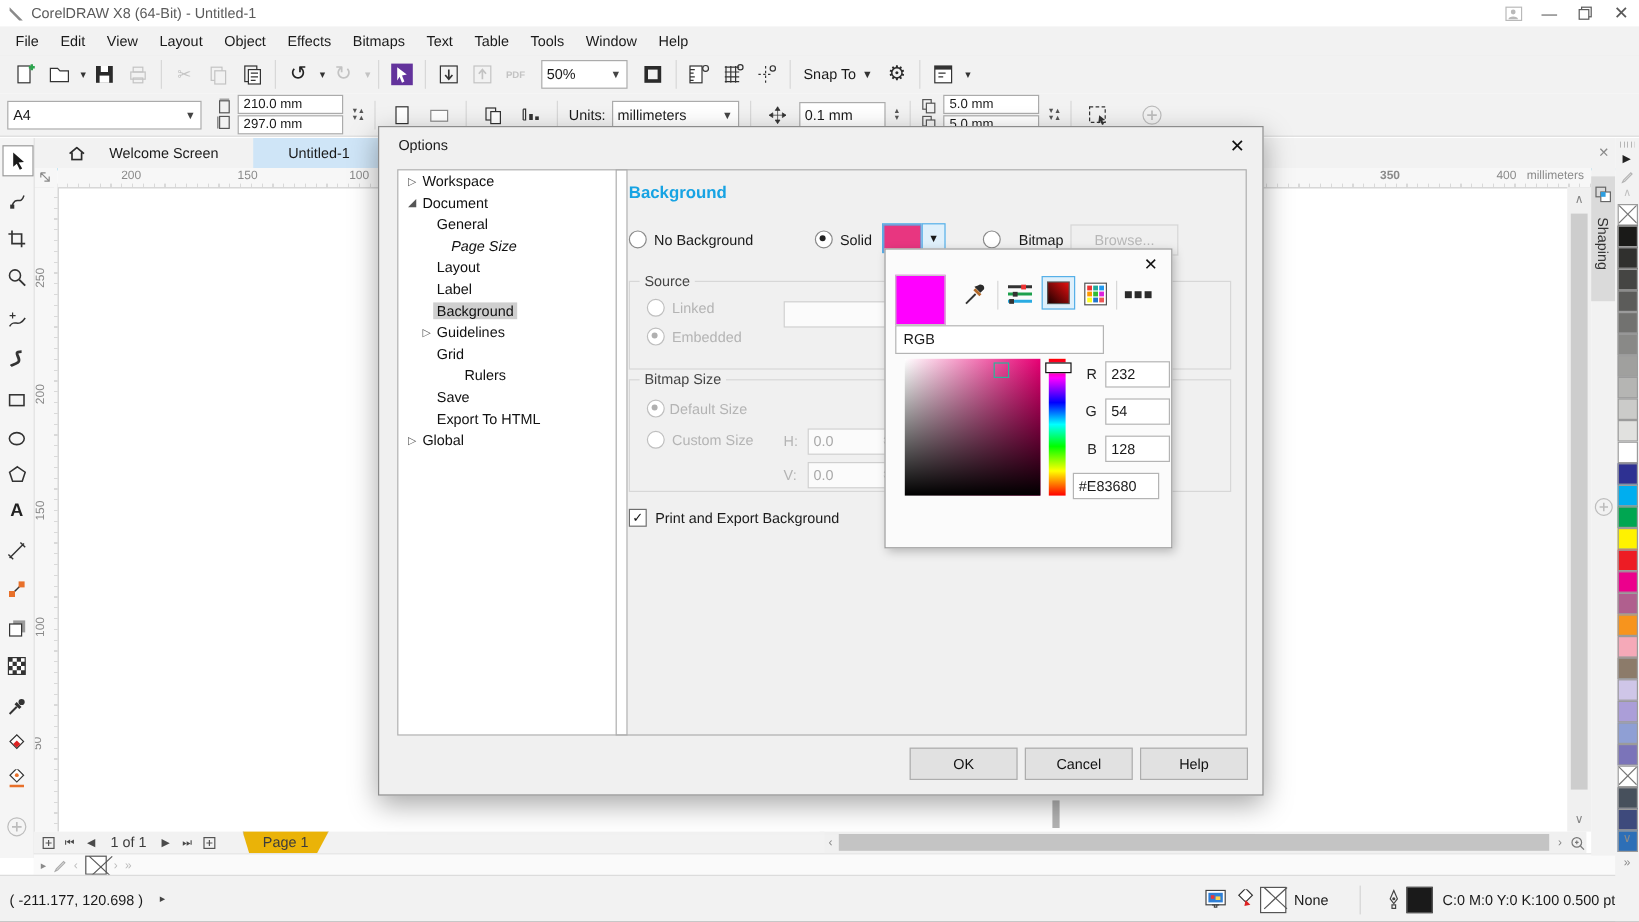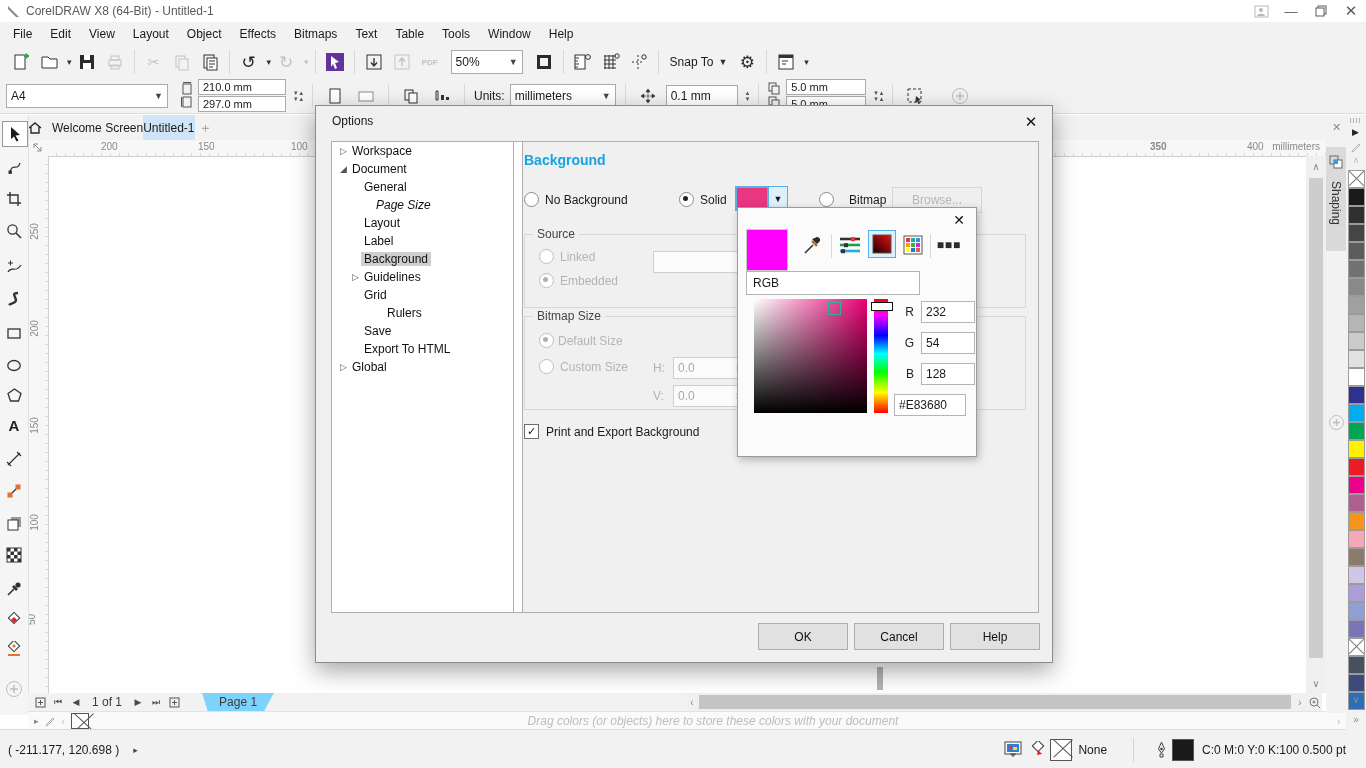--- a/index.html
+++ b/index.html
@@ -22,21 +22,21 @@
   .tsep{width:1px;height:24px;background:#d8d8d8;margin:0 4px;}
   .tbtn{width:26px;height:26px;color:#2f2f2f;}
   .combo{background:#fff;border:1px solid #ababab;height:22px;display:flex;align-items:center;
      padding:0 4px;justify-content:space-between;}
   .combo .arr{color:#444;font-size:9px;margin-left:6px;}
   .field{background:#fff;border:1px solid #ababab;height:20px;display:flex;align-items:center;padding:0 4px;}
   .spin{font-size:7px;color:#555;line-height:6px;text-align:center;margin-left:3px;}
 
   
   #tabbar{left:28px;top:115px;width:1318px;height:25px;background:#f2f2f2;border-bottom:2px solid #29abe2;}
-  .doctab{height:25px;padding:0 0;display:flex;align-items:center;gap:10px;}
+  .doctab{height:25px;padding:0 29px;display:flex;align-items:center;gap:20px;}
   .doctab.active{background:#cfe5f7;}
   #tab-add{width:22px;height:25px;color:#9a9a9a;font-size:13px;}
 
   
   .ruler{background:#f7f7f7;color:#8a8a8a;font-size:10px;}
   #ruler-h{left:48px;top:140px;width:1278px;height:16px;border-bottom:1px solid #cfcfcf;
     background-image:repeating-linear-gradient(90deg,#f7f7f7 0 8px,#d9d9d9 8px 9px);background-size:100% 3px;background-position:0 13px;background-repeat:no-repeat;}
   #ruler-corner{left:28px;top:140px;width:20px;height:16px;background:#f7f7f7;border-bottom:1px solid #cfcfcf;color:#777;}
   #ruler-v{left:28px;top:156px;width:20px;height:537px;border-right:1px solid #cfcfcf;background:#f7f7f7;
     background-image:repeating-linear-gradient(180deg,#f7f7f7 0 8px,#d9d9d9 8px 9px);background-size:3px 100%;background-position:17px 0;background-repeat:no-repeat;}
@@ -52,21 +52,21 @@
   .sb{background:#f0f0f0;}
   .sb-arrow{color:#868686;font-size:10px;}
   #vscroll{left:1306px;top:156px;width:20px;height:537px;}
   #vscroll .thumb{position:absolute;left:3px;top:22px;width:14px;height:480px;background:#cdcdcd;}
   #hscroll{left:683px;top:693px;width:639px;height:18px;}
   #hscroll .thumb{position:absolute;left:16px;top:2px;width:592px;height:14px;background:#c4c4c4;}
 
   
   #pagenav{left:28px;top:693px;width:655px;height:18px;background:#f2f2f2;color:#3c3c3c;}
   .pnbtn{width:16px;height:16px;font-size:9px;color:#4a4a4a;}
-  #pagetab{height:18px;padding:0 16px;background:#7dd3fc;border:1px solid #b9b9b9;border-top:none;
+  #pagetab{height:18px;padding:0 16px;background:#eab308;border:1px solid #b9b9b9;border-top:none;
     clip-path:polygon(0 0,100% 0,86% 100%,8% 100%);display:flex;align-items:center;}
   #docpal{left:28px;top:711px;width:1318px;height:18px;background:#fafafa;border-top:1px solid #e3e3e3;}
   #docpal .hint{color:#bdbdbd;font-style:italic;font-size:12px;}
   #statusbar{left:0;top:729px;width:1366px;height:39px;background:#f2f2f2;border-top:1px solid #dcdcdc;}
   .swatchbox{width:20px;height:20px;border:1px solid #555;background:#fff;position:relative;}
   .swatchbox.nofill:before,.swatchbox.nofill:after{content:"";position:absolute;left:-1px;top:8px;width:26px;height:1px;background:#555;}
   .swatchbox.nofill:before{transform:rotate(43deg);}
   .swatchbox.nofill:after{transform:rotate(-43deg);}
 
   
@@ -574,21 +574,20 @@
 
   <div id="docpal" class="abs flex" style="padding:0 6px;gap:6px">
     <span style="font-size:9px;color:#8a8a8a">▸</span>
     <span>
       <svg width="11" height="11" viewBox="0 0 11 11">
           <path d="M1 10 L3 9 L9 3 L8 2 L2 8 Z" fill="none" stroke="#aaa"></path>
         </svg>
       </span>
     <span style="font-size:10px;color:#bbb">‹</span>
     <span class="swatchbox nofill" style="width:16px;height:14px"></span>
-    <span style="flex:1;text-align:center" class="hint">Drag colors (or objects) here to store these colors with your document</span>
     <span style="font-size:10px;color:#bbb">›</span>
     <span style="font-size:10px;color:#bbb">»</span>
   </div>
 
   <div id="statusbar" class="abs flex">
     <span style="padding-left:8px">( -211.177, 120.698 )</span>
     <span style="font-size:9px;color:#444;padding-left:14px">▸</span>
     <span style="flex:1"></span>
     <span class="ico" style="width:26px">
       <svg width="20" height="17" viewBox="0 0 20 17">

